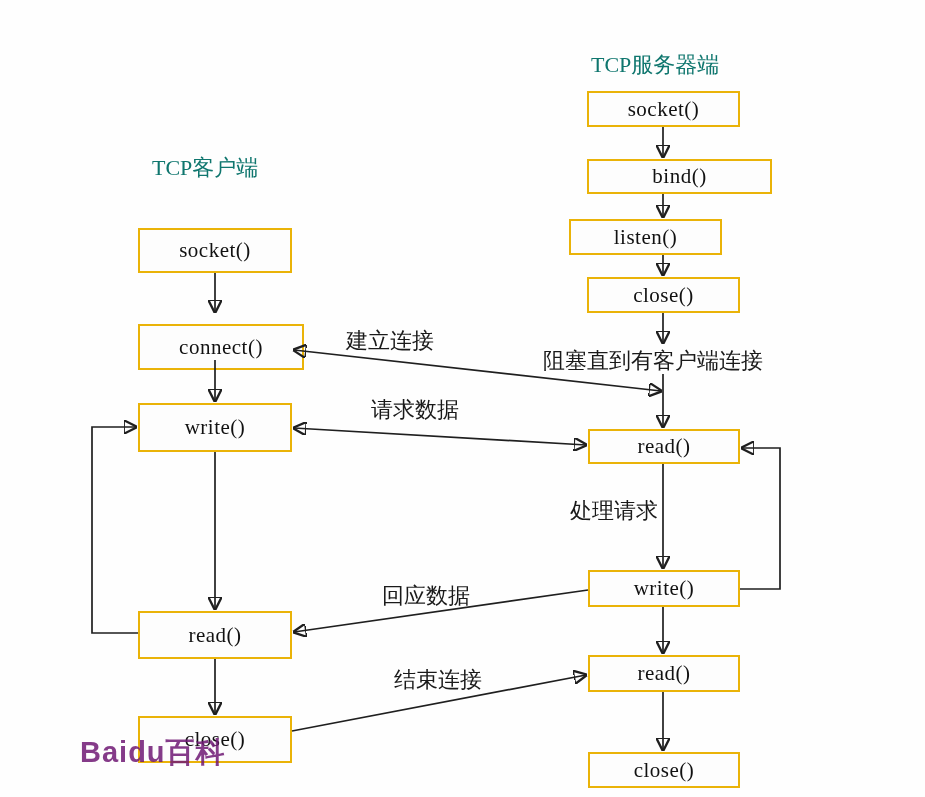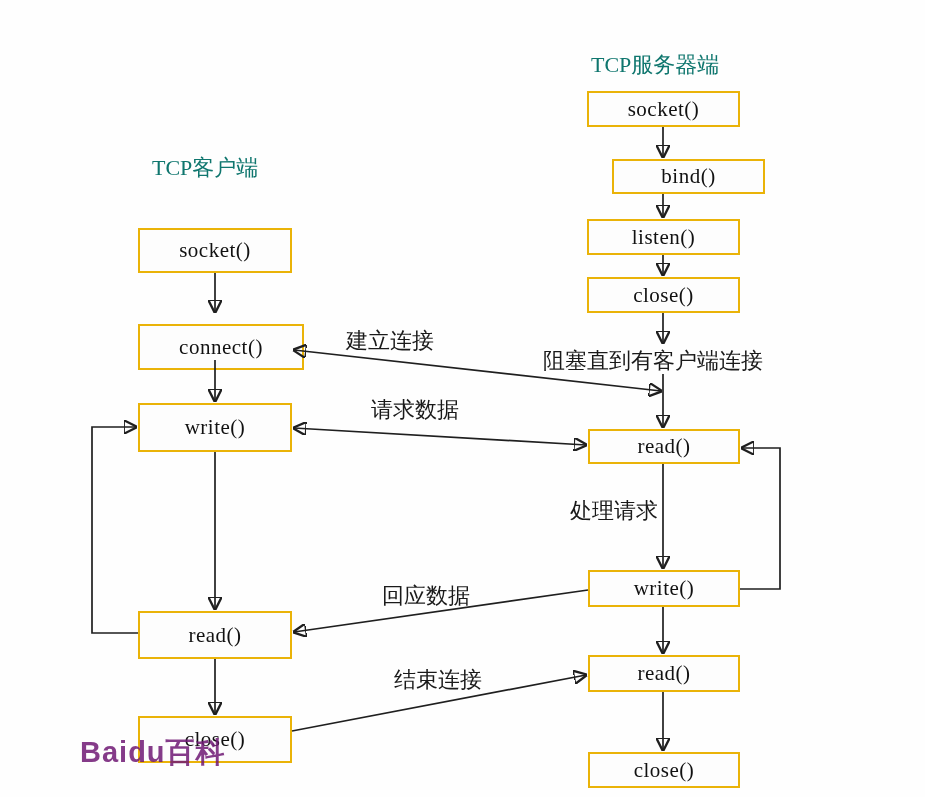--- a/index.html
+++ b/index.html
@@ -74,22 +74,22 @@
   <div class="col-title" style="left:152px; top:153px;">TCP客户端</div>
   <div class="col-title" style="left:591px; top:50px;">TCP服务器端</div>
 
   <div class="box" style="left:138px; top:228px; width:154px; height:45px;">socket()</div>
   <div class="box" style="left:138px; top:324px; width:166px; height:46px;">connect()</div>
   <div class="box" style="left:138px; top:403px; width:154px; height:49px;">write()</div>
   <div class="box" style="left:138px; top:611px; width:154px; height:48px;">read()</div>
   <div class="box" style="left:138px; top:716px; width:154px; height:47px;">close()</div>
 
   <div class="box" style="left:587px; top:91px; width:153px; height:36px;">socket()</div>
-  <div class="box" style="left:587px; top:159px; width:153px; height:35px;margin-left:25px;">bind()</div>
-  <div class="box" style="left:587px; top:219px; width:153px; height:36px;">listen()</div>
+  <div class="box" style="left:587px; top:159px; width:185px; height:35px;">bind()</div>
+  <div class="box" style="left:569px; top:219px; width:153px; height:36px;">listen()</div>
   <div class="box" style="left:587px; top:277px; width:153px; height:36px;">close()</div>
   <div class="box" style="left:588px; top:429px; width:152px; height:35px;">read()</div>
   <div class="box" style="left:588px; top:570px; width:152px; height:37px;">write()</div>
   <div class="box" style="left:588px; top:655px; width:152px; height:37px;">read()</div>
   <div class="box" style="left:588px; top:752px; width:152px; height:36px;">close()</div>
 
   <svg class="connector-layer" width="925" height="797" viewBox="0 0 925 797">
     <defs>
       <marker id="arr" viewBox="0 0 10 10" refX="9" refY="5" markerWidth="8" markerHeight="8" orient="auto-start-reverse">
         <path d="M0,0 L10,5 L0,10 z" fill="#1f1f1f" stroke="none"></path>

